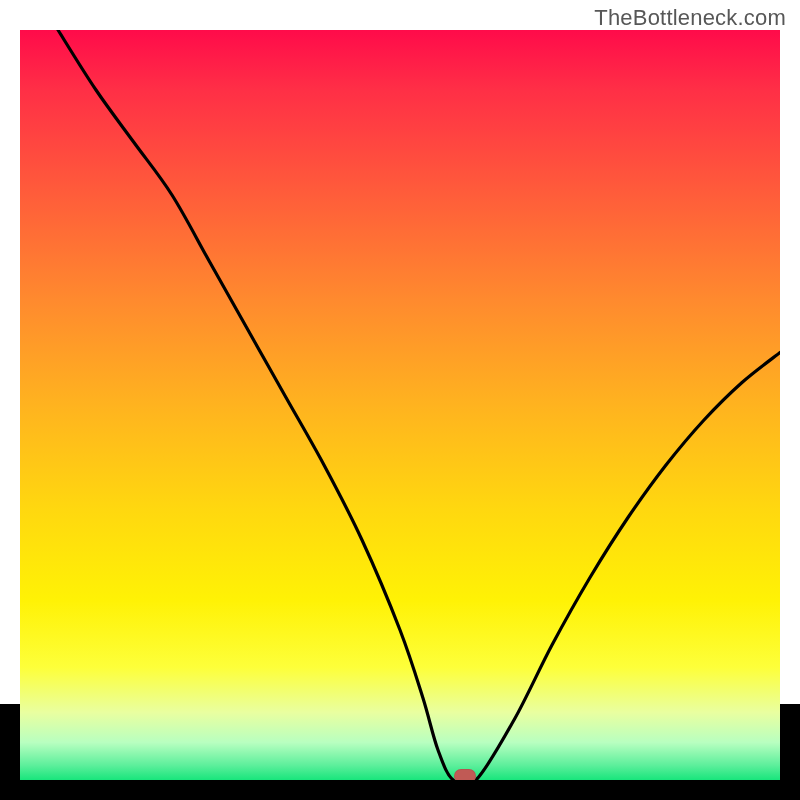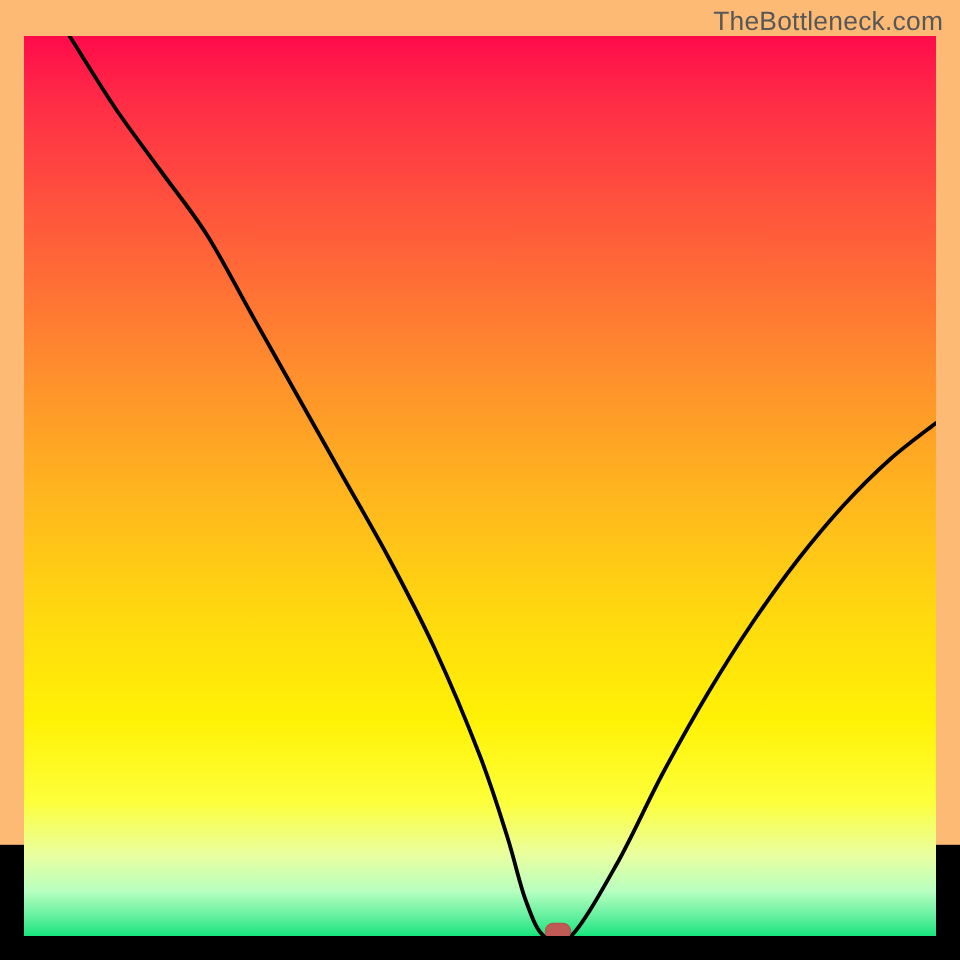--- a/index.html
+++ b/index.html
@@ -8,21 +8,21 @@
     width: 800px;
     height: 800px;
     background: #000;
     overflow: hidden;
     font-family: Arial, Helvetica, sans-serif;
   }
   .frame {
     position: relative;
     width: 800px;
     height: 704px;
-    background: #fdba74;
+    background: #ffffff;
   }
   .watermark {
     position: absolute;
     top: 5px;
     right: 14px;
     color: #575757;
     font-size: 22px;
     font-weight: 500;
     letter-spacing: 0.2px;
     z-index: 5;

